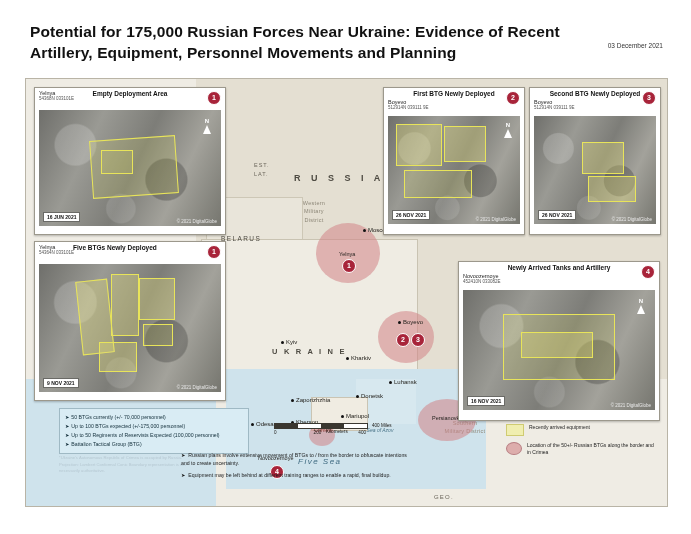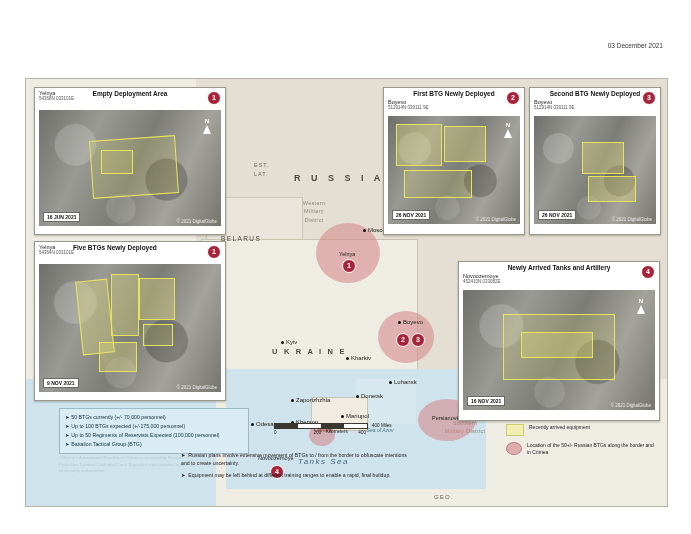--- a/index.html
+++ b/index.html
@@ -394,41 +394,44 @@
     left: 98px;
     top: 0px;
     font-size: 4.6px;
   }
 </style>
 </head>
 <body>
 
 <div id="page">
 
+  <div id="title-block">
+    <div class="title">Potential for 175,000 Russian Forces Near Ukraine: Evidence of Recent Artillery, Equipment, Personnel Movements and Planning</div>
+  </div>
   <div id="date-stamp">03 December 2021</div>
 
   <div id="map-frame">
 
     <div class="land" id="russia-land"></div>
     <div class="land" id="belarus-land"></div>
     <div class="land" id="ukraine-land"></div>
     <div class="land" id="left-sea"></div>
     <div class="land" id="sea"></div>
     <div class="land" id="azov"></div>
     <div class="land" id="crimea"></div>
 
     <div id="label-russia">R U S S I A</div>
     <div id="label-ukraine">U K R A I N E</div>
     <div id="label-belarus">BELARUS</div>
     <div id="label-est">
       <span>EST.</span><br>
       <span>LAT.</span>
     </div>
     <div id="label-geo">GEO.</div>
-    <div id="label-blacksea">Tanks Sea</div>
+    <div id="label-blacksea">Five Sea</div>
     <div id="label-azov">Sea of Azov</div>
 
     <div class="military-district" id="md-western">Western Military District</div>
     <div class="military-district" id="md-central">Central Military District</div>
     <div class="military-district" id="md-southern">Southern Military District</div>
 
     <div class="zone" id="zone-yelnya"></div>
     <div class="zone" id="zone-boyevo"></div>
     <div class="zone" id="zone-persianovka"></div>
     <div class="zone" id="zone-novoozernoye"></div>

